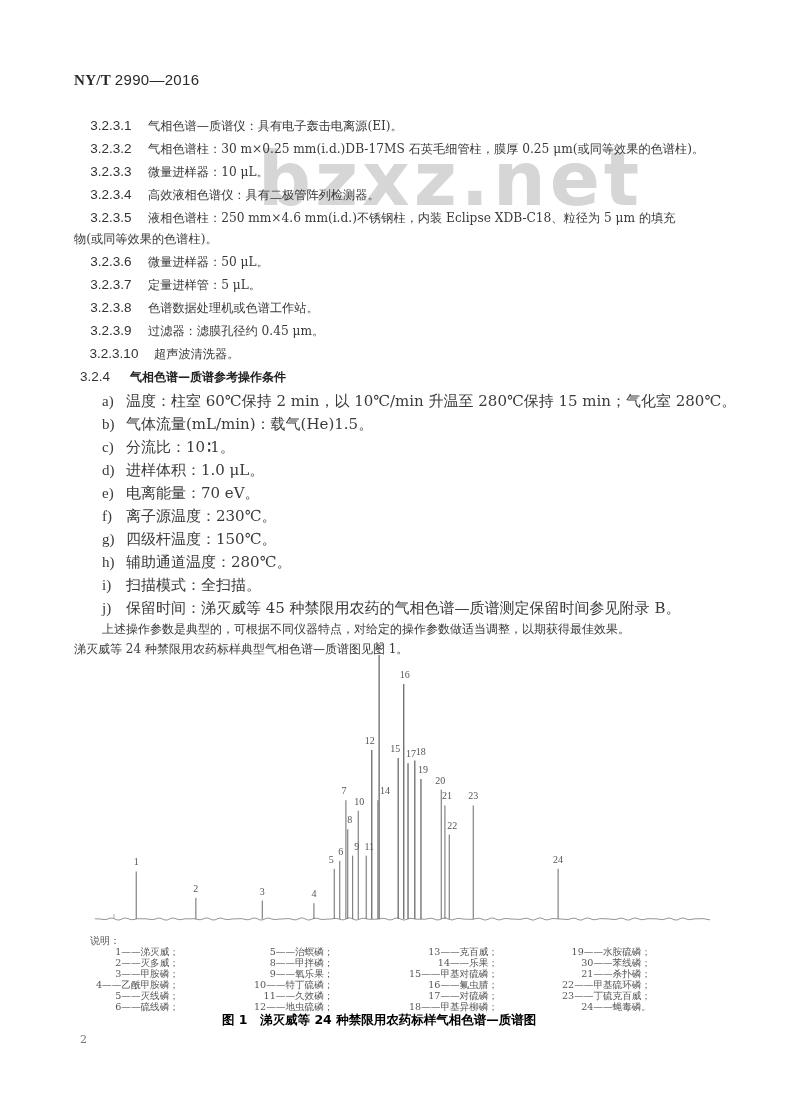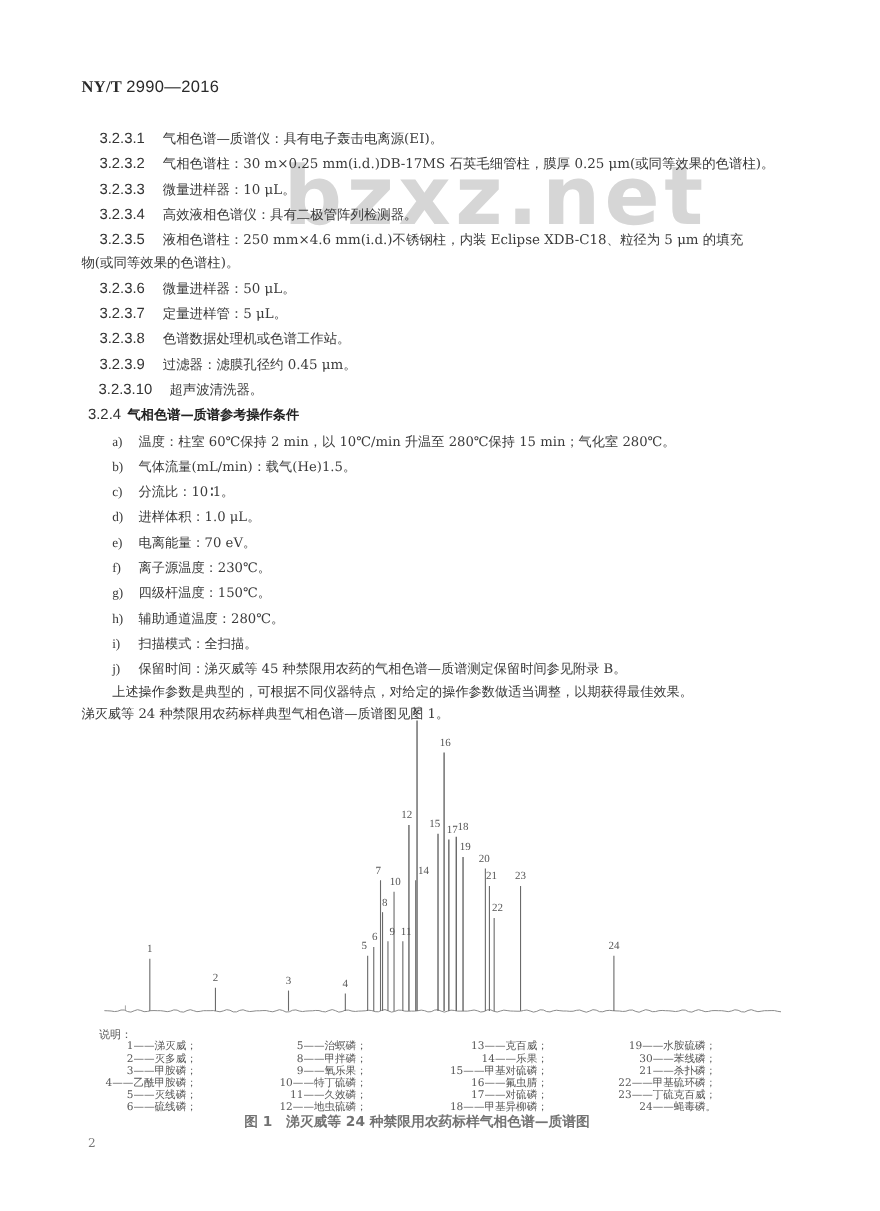--- a/index.html
+++ b/index.html
@@ -4,29 +4,29 @@
 <style>
   html, body { margin: 0; padding: 0; background: #ffffff; }
   body { width: 800px; height: 1101px; position: relative; overflow: hidden; font-family: "DejaVu Serif", "Liberation Serif", serif; color: #2a2a2a; }
   .abs { position: absolute; white-space: nowrap; }
   .std-code { left: 74px; top: 71px; font-size: 15px; font-weight: bold; font-family: "Liberation Serif", serif; letter-spacing: 0.3px; }
   .std-code .num { font-family: "Liberation Sans", sans-serif; font-weight: normal; }
   .watermark { left: 258px; top: 136px; font-family: "DejaVu Sans", sans-serif; font-weight: bold; font-size: 74px; color: #d6d6d6; letter-spacing: 4px; z-index: 0; text-align: center; }
   .line { position: absolute; left: 74px; font-size: 12.2px; line-height: 16px; z-index: 1; white-space: nowrap; text-align: center; }
   .line .cl { font-family: "Liberation Sans", sans-serif; font-size: 13.5px; display: inline-block; color: #333; }
   .line .tx { color: #3a3a3a; }
-  .sub { position: absolute; left: 102px; font-size: 12px; line-height: 16px; white-space: nowrap; color: #3a3a3a; z-index: 1; }
+  .sub { position: absolute; left: 102px; font-size: 15px; line-height: 16px; white-space: nowrap; color: #3a3a3a; z-index: 1; }
   .sub .lbl { display: inline-block; width: 24px; font-family: "Liberation Serif", serif; }
   .para { position: absolute; font-size: 12px; line-height: 16px; white-space: nowrap; color: #3a3a3a; }
-  .heading .tx { font-family: "DejaVu Sans", sans-serif; font-weight: bold; font-size: 12px; color: #222; }
+  .heading .tx { font-family: "DejaVu Sans", sans-serif; font-weight: bold; font-size: 12px; color: #222; margin-left: 14px; }
   #chart { position: absolute; left: 0; top: 0; }
   .legend-title { left: 90px; top: 934px; font-size: 10px; color: #555; }
   .legend-col { position: absolute; font-size: 9.6px; line-height: 11px; color: #555; text-align: right; }
   .legend-col .it { white-space: nowrap; }
-  .caption { left: 222px; top: 1012px; font-family: "DejaVu Sans", sans-serif; font-weight: bold; font-size: 12.5px; color: #737373; }
+  .caption { left: 222px; top: 1012px; font-family: "DejaVu Sans", sans-serif; font-weight: bold; font-size: 12.5px; color: #000000; }
   .page-num { left: 80px; top: 1033px; font-size: 11px; color: #777; }
 </style>
 </head>
 <body>
 
 <div class="abs std-code">
   <span>NY/T</span>
   <span class="num">2990—2016</span>
 </div>
 

